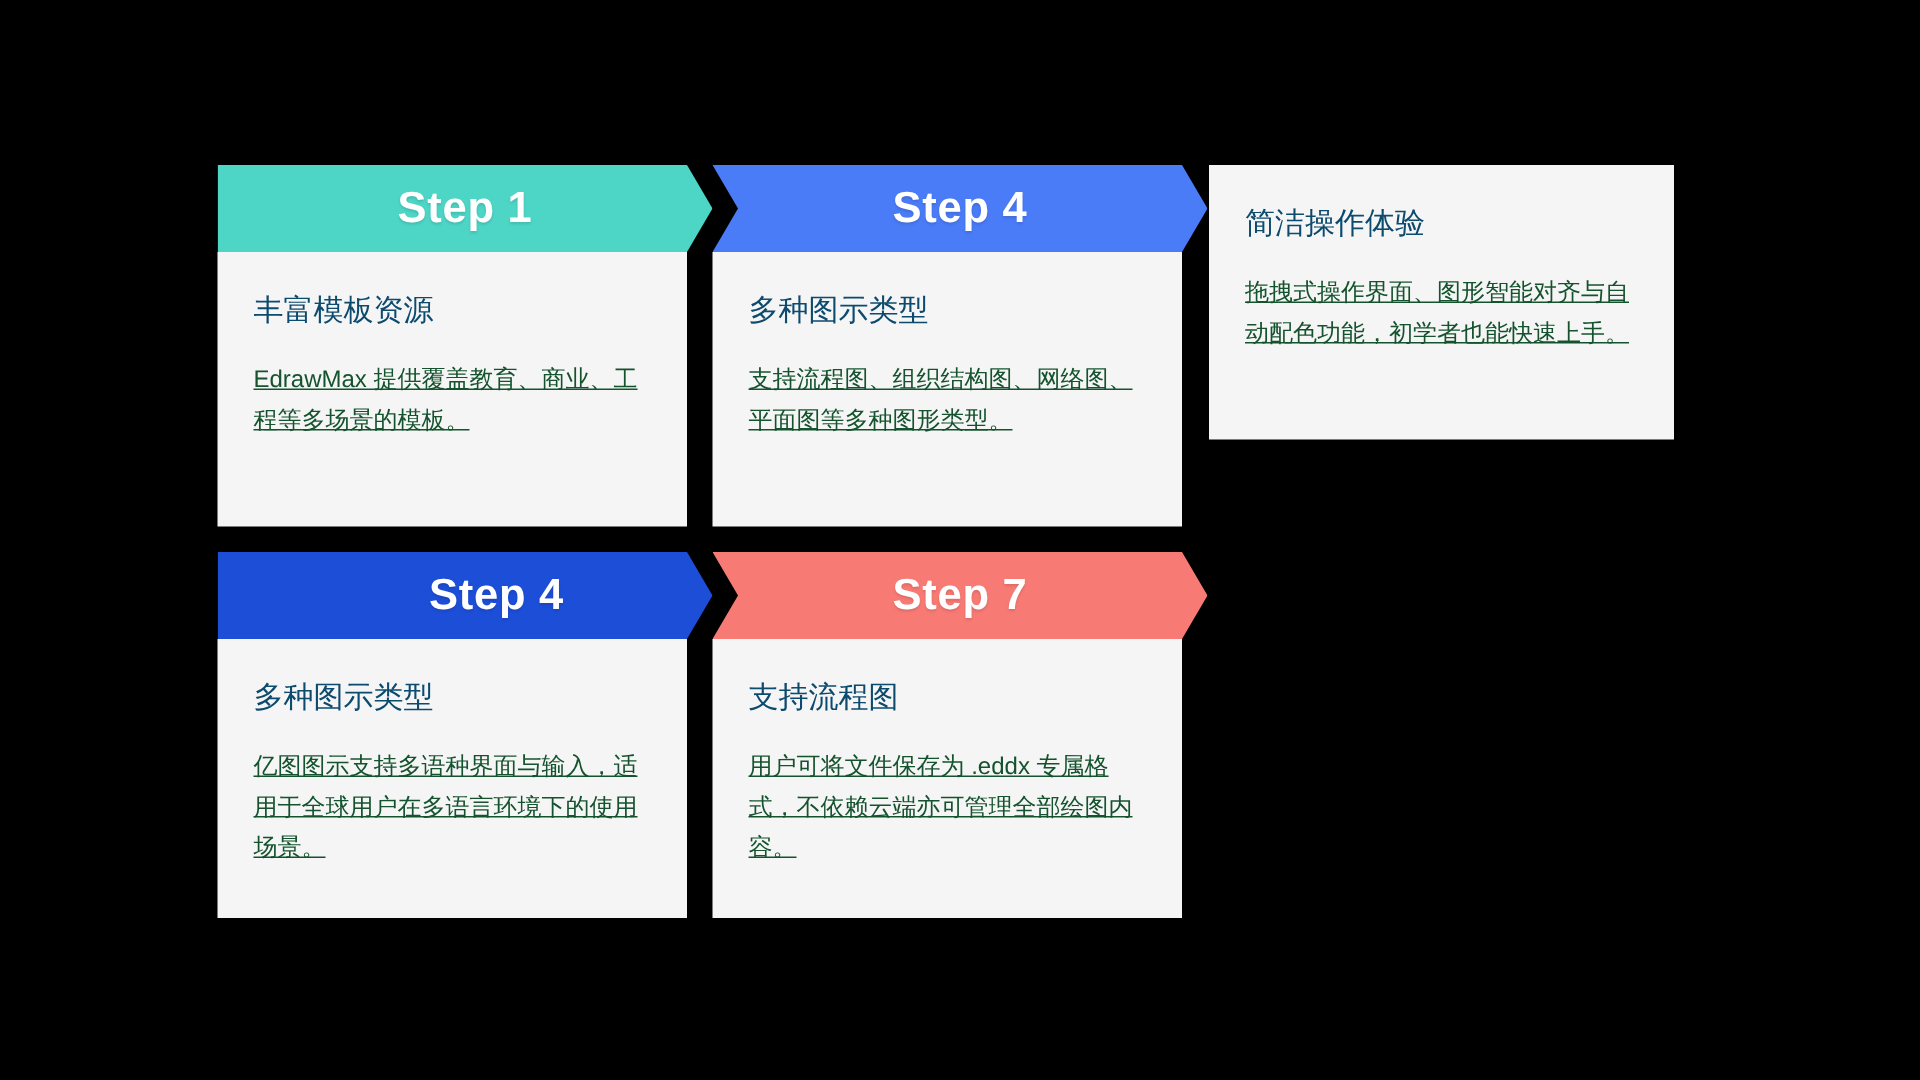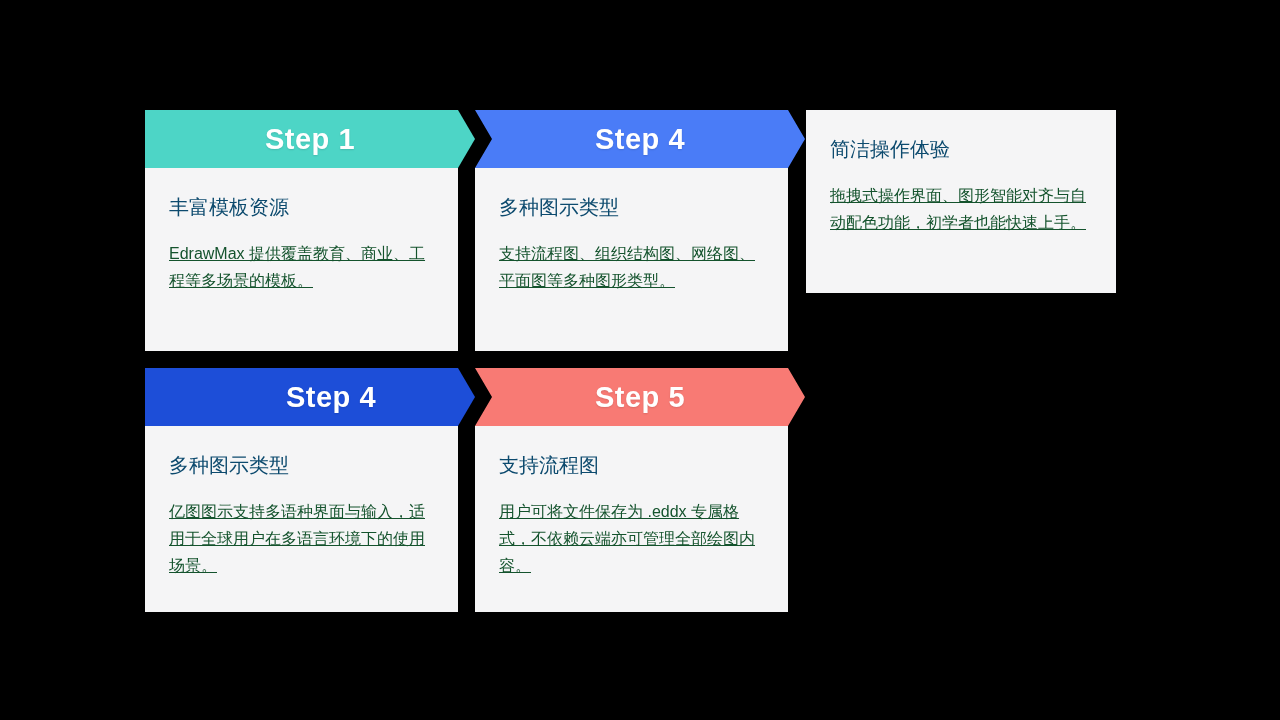--- a/index.html
+++ b/index.html
@@ -106,21 +106,21 @@
       <span class="step-label">Step 4</span>
     </div>
     <div class="card-body">
       <h3 class="card-title">多种图示类型</h3>
       <p class="card-desc">亿图图示支持多语种界面与输入，适用于全球用户在多语言环境下的使用场景。</p>
     </div>
   </div>
 
   <div class="card card-5 row-bottom">
     <div class="banner notched" style="background-color: rgb(248, 122, 116);">
-      <span class="step-label">Step 5</span>
+      <span class="step-label">Step 7</span>
     </div>
     <div class="card-body">
       <h3 class="card-title">支持流程图</h3>
       <p class="card-desc">用户可将文件保存为 .eddx 专属格式，不依赖云端亦可管理全部绘图内容。</p>
     </div>
   </div>
 
 </div>
 
 </body></html>

